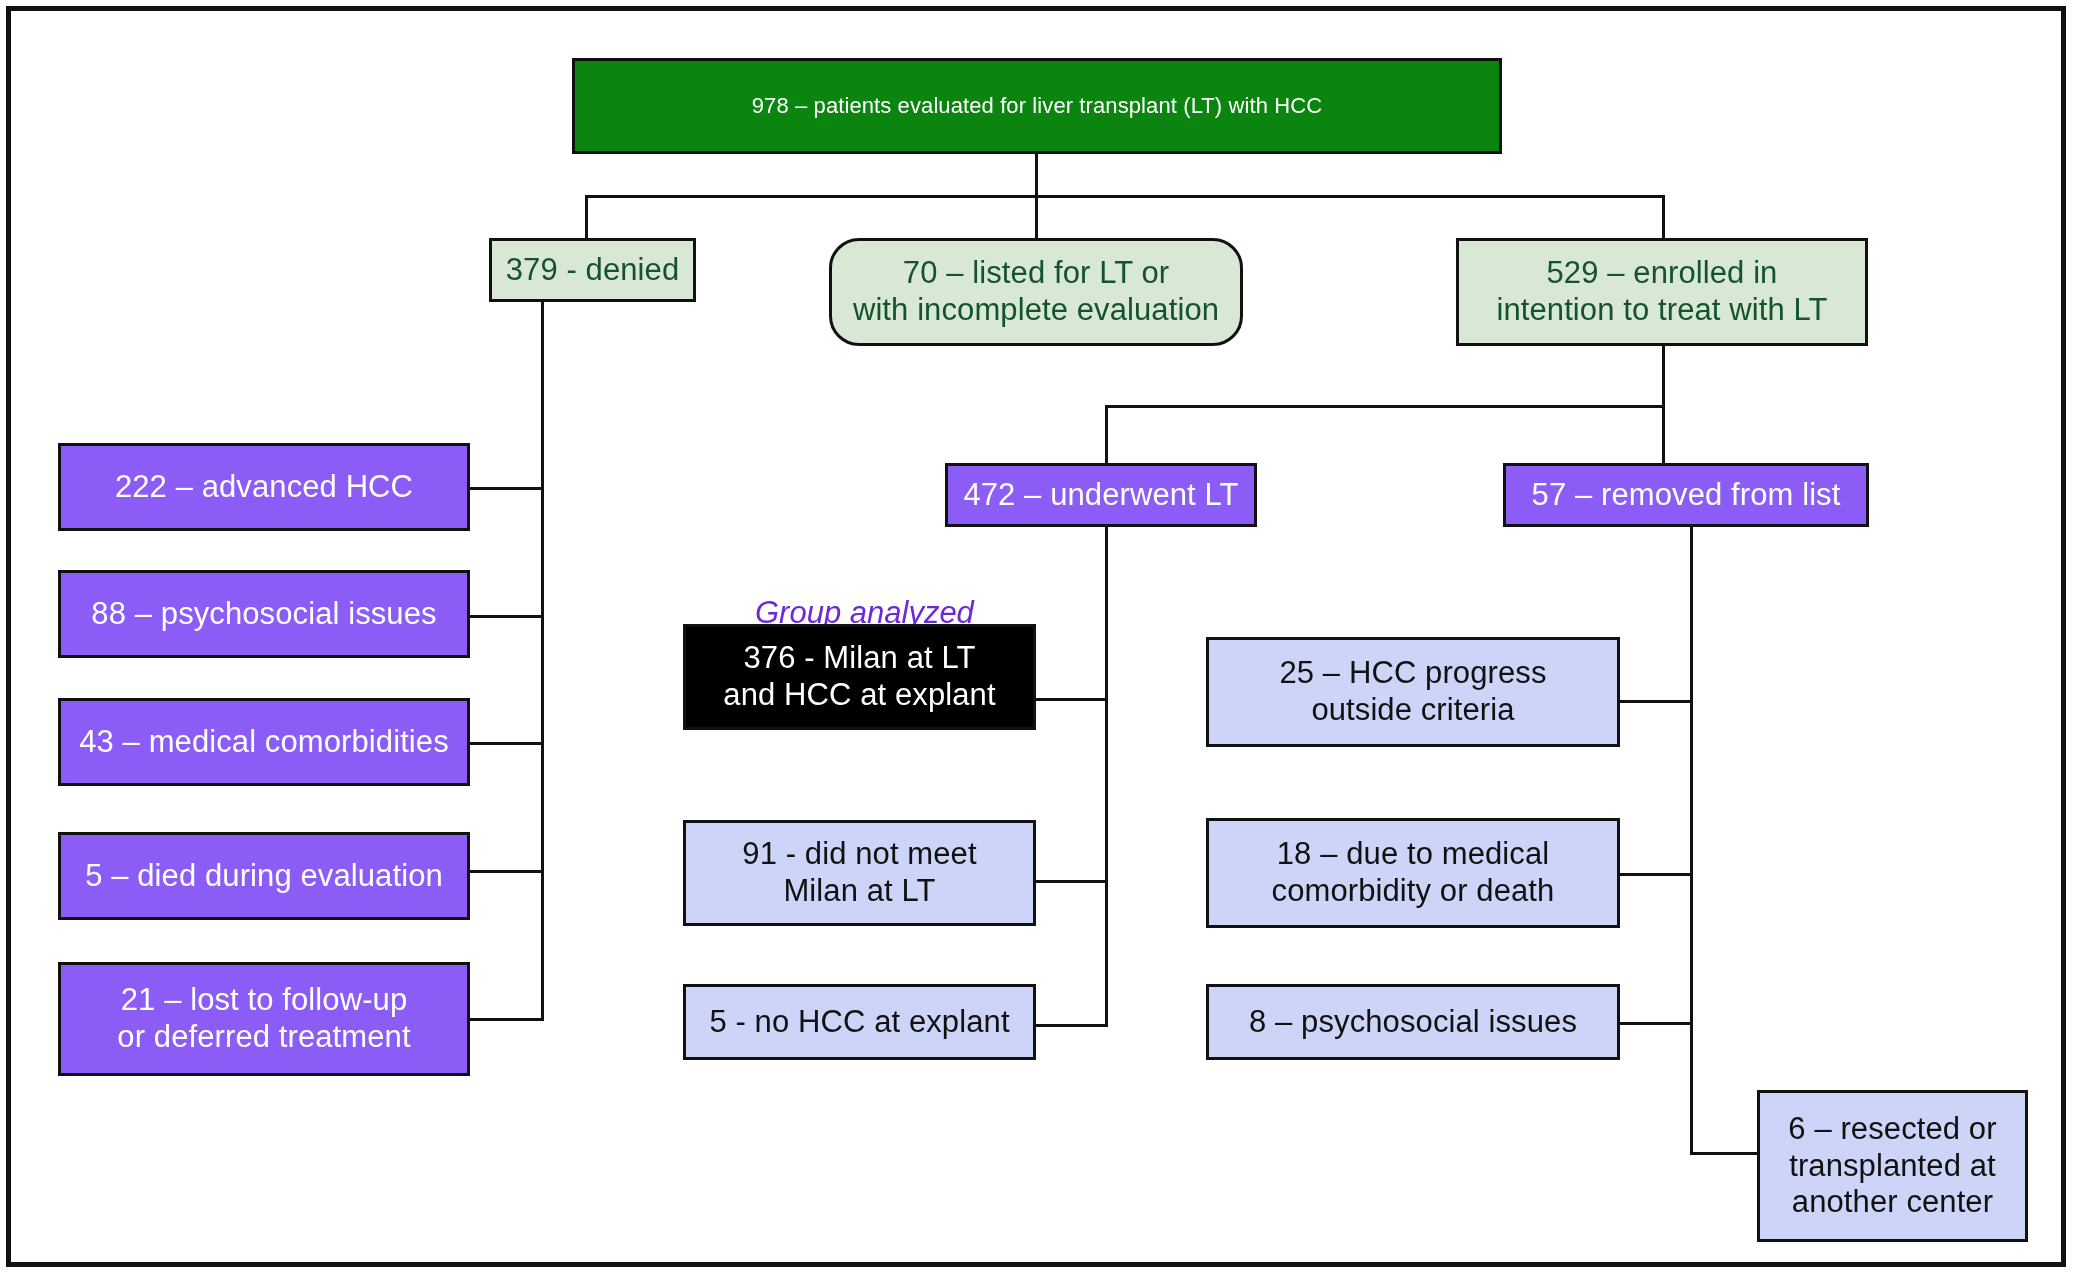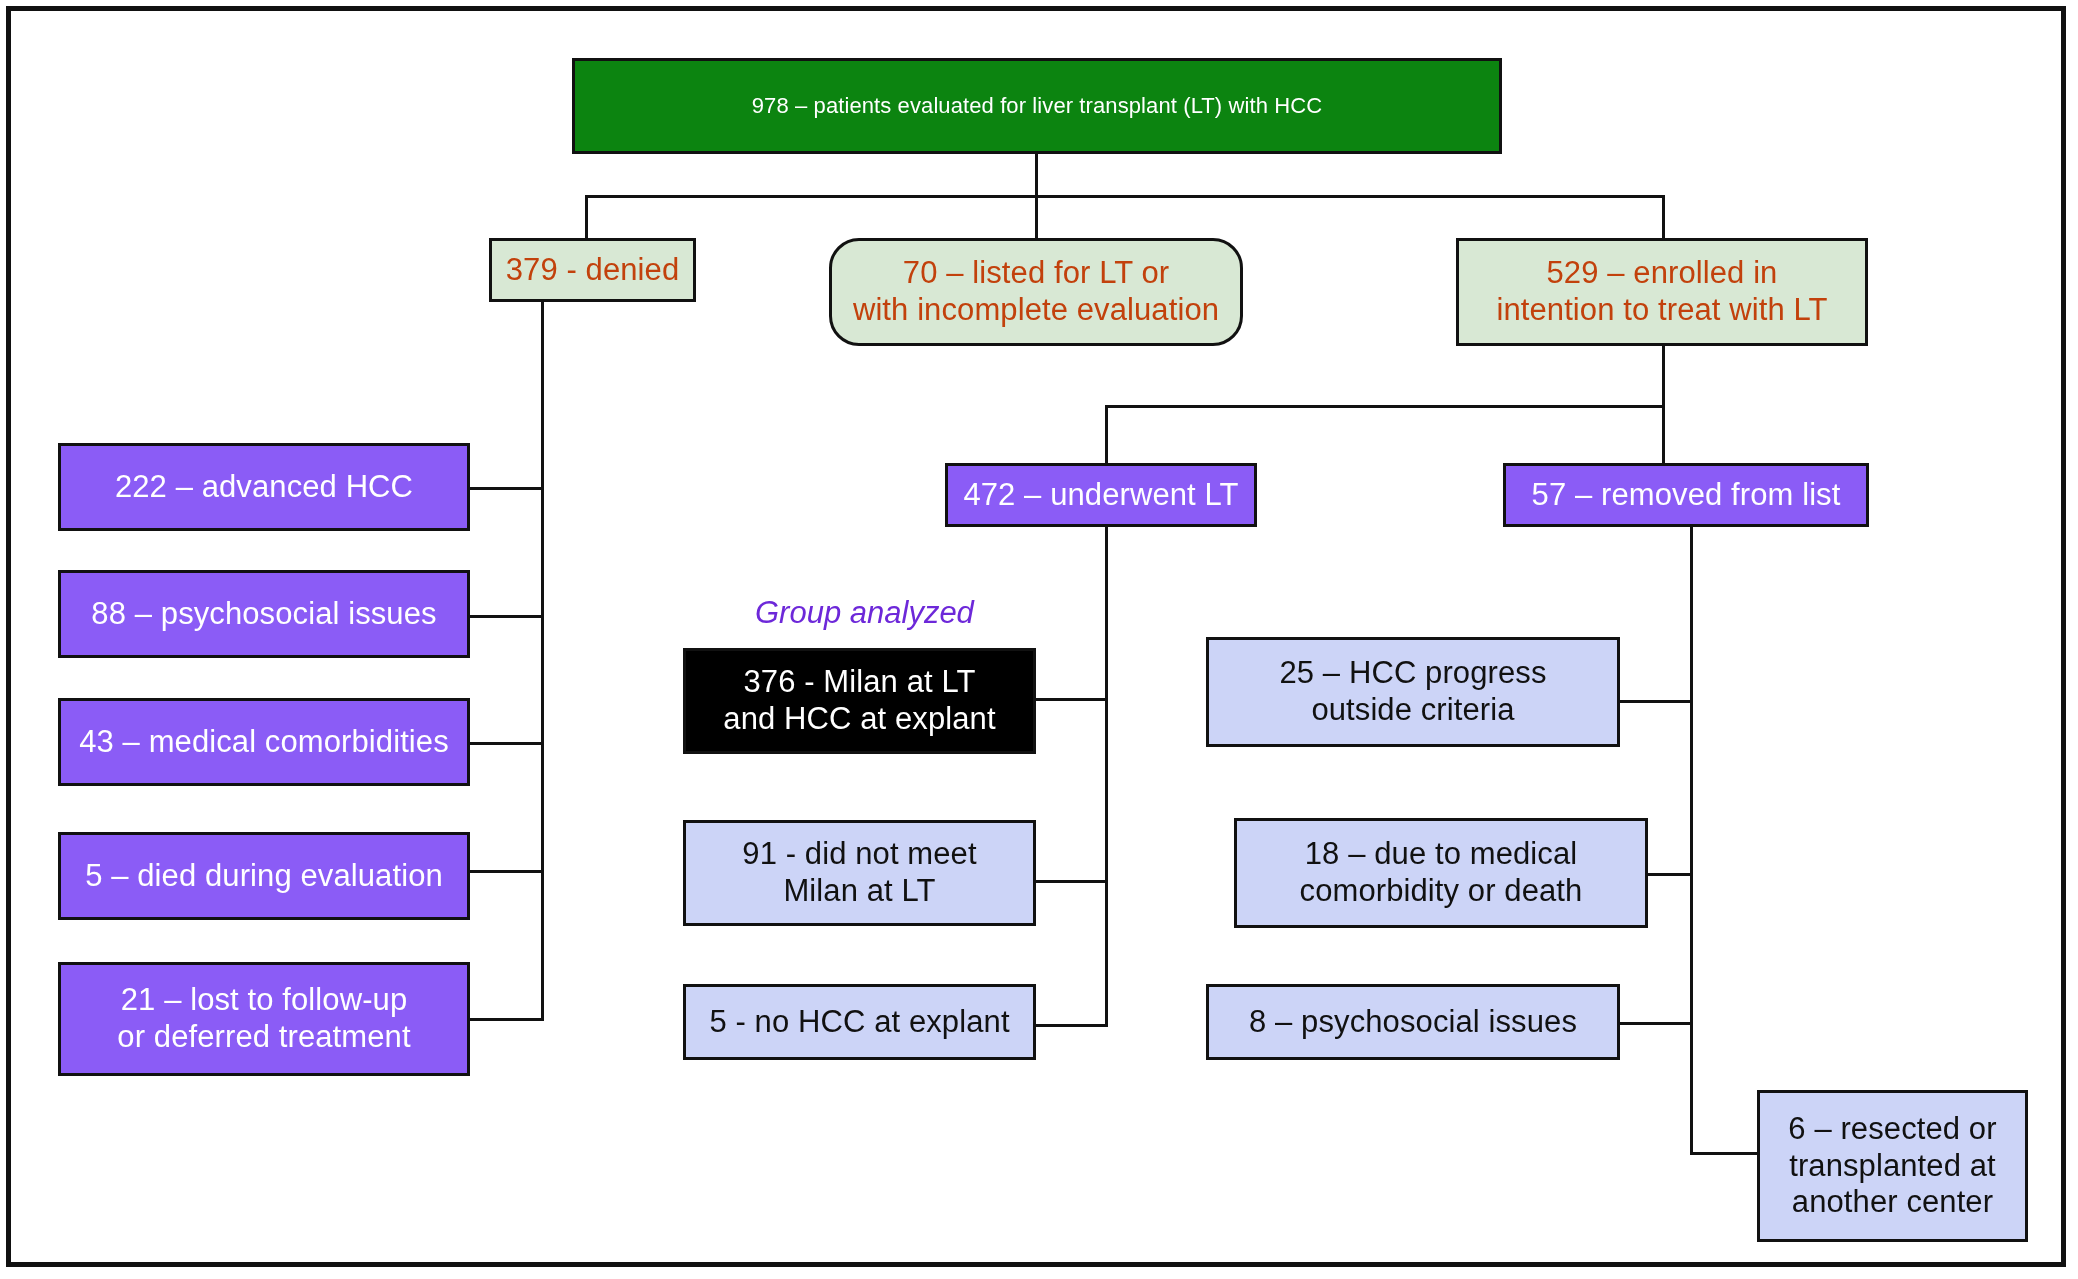--- a/index.html
+++ b/index.html
@@ -36,21 +36,21 @@
     line-height: 1.18;
     white-space: pre-line;
     letter-spacing: 0.1px;
   }
   .node-green {
     background: #0c8410;
     color: #ffffff;
   }
   .node-palegreen {
     background: #d8e8d4;
-    color: #c2410c;
+    color: #14532d;
   }
   .node-navy {
     background: #8b5cf6;
     color: #ffffff;
   }
   .node-lavender {
     background: #ccd4f7;
     color: #111111;
   }
   .node-black {
@@ -121,27 +121,27 @@
 
   <div class="node node-navy" style="left:58px; top:443px; width:412px; height:88px; font-size:31px;">222 – advanced HCC</div>
   <div class="node node-navy" style="left:58px; top:570px; width:412px; height:88px; font-size:31px;">88 – psychosocial issues</div>
   <div class="node node-navy" style="left:58px; top:698px; width:412px; height:88px; font-size:31px;">43 – medical comorbidities</div>
   <div class="node node-navy" style="left:58px; top:832px; width:412px; height:88px; font-size:31px;">5 – died during evaluation</div>
   <div class="node node-navy" style="left:58px; top:962px; width:412px; height:114px; font-size:31px;">21 – lost to follow-up
 or deferred treatment</div>
 
   <div class="caption" style="left:755px; top:595px; font-size:31px;">Group analyzed</div>
 
-  <div class="node node-black" style="left:683px; top:648px; width:353px; height:106px; font-size:31px;">376 - Milan at LT
+  <div class="node node-black" style="left:683px; top:624px; width:353px; height:106px; font-size:31px;">376 - Milan at LT
 and HCC at explant</div>
   <div class="node node-lavender" style="left:683px; top:820px; width:353px; height:106px; font-size:31px;">91 - did not meet
 Milan at LT</div>
   <div class="node node-lavender" style="left:683px; top:984px; width:353px; height:76px; font-size:31px;">5 - no HCC at explant</div>
 
   <div class="node node-lavender" style="left:1206px; top:637px; width:414px; height:110px; font-size:31px;">25 – HCC progress
 outside criteria</div>
-  <div class="node node-lavender" style="left:1206px; top:818px; width:414px; height:110px; font-size:31px;margin-left:28px;">18 – due to medical
+  <div class="node node-lavender" style="left:1206px; top:818px; width:414px; height:110px; font-size:31px;">18 – due to medical
 comorbidity or death</div>
   <div class="node node-lavender" style="left:1206px; top:984px; width:414px; height:76px; font-size:31px;">8 – psychosocial issues</div>
   <div class="node node-lavender" style="left:1757px; top:1090px; width:271px; height:152px; font-size:31px;">6 – resected or
 transplanted at
 another center</div>
 </div>
 
 </body></html>

